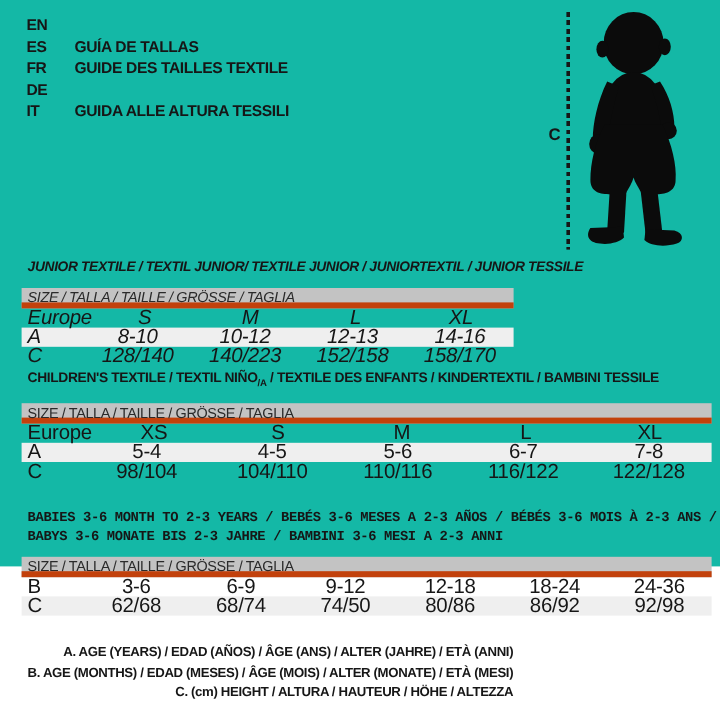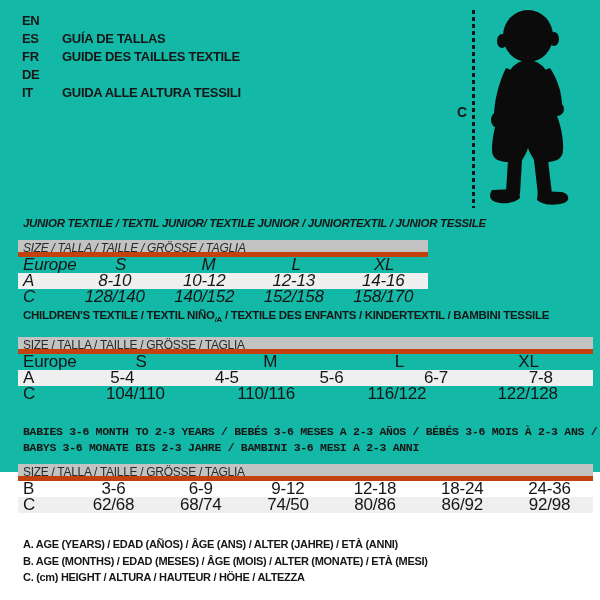--- a/index.html
+++ b/index.html
@@ -29,21 +29,21 @@
   .size-bar { margin-top:10px; height:17px; line-height:16px; background:#c3c3c3; border-bottom:5px solid #c2410c;
     font-size:12px; padding-left:5px; letter-spacing:-0.3px; color:#2a2a2a; }
   .t3 .size-bar { margin-top:8px; }
   .t-row { display:flex; height:16px; line-height:16px; font-size:17px; letter-spacing:-0.2px; }
   .t-row.shaded { background:#efefef; }
   .t-label { flex:0 0 52px; padding-left:5px; }
   .t-cell { flex:1; text-align:center; }
 
   
   .footnotes { position:absolute; left:23px; top:536px; }
-  .footnote { font-weight:bold; font-size:11px; line-height:16.5px; letter-spacing:-0.3px; white-space:nowrap; }
+  .footnote { font-weight:bold; font-size:11px; line-height:16.5px; letter-spacing:-0.3px; white-space:nowrap;text-align:right; }
 
   .sub { font-size:8px; vertical-align:sub; }
 </style>
 </head>
 <body>
 
 <div class="page">
 
   <div class="langs">
     <div class="lang-row">
@@ -101,46 +101,48 @@
     <div class="t-row shaded">
       <span class="t-label">A</span>
       <span class="t-cell">8-10</span>
       <span class="t-cell">10-12</span>
       <span class="t-cell">12-13</span>
       <span class="t-cell">14-16</span>
     </div>
     <div class="t-row">
       <span class="t-label">C</span>
       <span class="t-cell">128/140</span>
-      <span class="t-cell">140/152</span>
+      <span class="t-cell">140/223</span>
       <span class="t-cell">152/158</span>
       <span class="t-cell">158/170</span>
     </div>
   </div>
 
   <div class="size-table t2">
     <div class="s-title"><span>CHILDREN'S TEXTILE / TEXTIL NIÑO</span><span class="sub">/A</span><span> / TEXTILE DES ENFANTS / KINDERTEXTIL / BAMBINI TESSILE</span></div>
     <div class="size-bar">SIZE / TALLA / TAILLE / GRÖSSE / TAGLIA</div>
     <div class="t-row">
       <span class="t-label">Europe</span>
+      <span class="t-cell">XS</span>
       <span class="t-cell">S</span>
       <span class="t-cell">M</span>
       <span class="t-cell">L</span>
       <span class="t-cell">XL</span>
     </div>
     <div class="t-row shaded">
       <span class="t-label">A</span>
       <span class="t-cell">5-4</span>
       <span class="t-cell">4-5</span>
       <span class="t-cell">5-6</span>
       <span class="t-cell">6-7</span>
       <span class="t-cell">7-8</span>
     </div>
     <div class="t-row">
       <span class="t-label">C</span>
+      <span class="t-cell">98/104</span>
       <span class="t-cell">104/110</span>
       <span class="t-cell">110/116</span>
       <span class="t-cell">116/122</span>
       <span class="t-cell">122/128</span>
     </div>
   </div>
 
   <div class="size-table t3">
     <div class="s-title">BABIES 3-6 MONTH TO 2-3 YEARS / BEBÉS 3-6 MESES A 2-3 AÑOS / BÉBÉS 3-6 MOIS À 2-3 ANS /</div>
     <div class="s-title">BABYS 3-6 MONATE BIS 2-3 JAHRE / BAMBINI 3-6 MESI A 2-3 ANNI</div>

